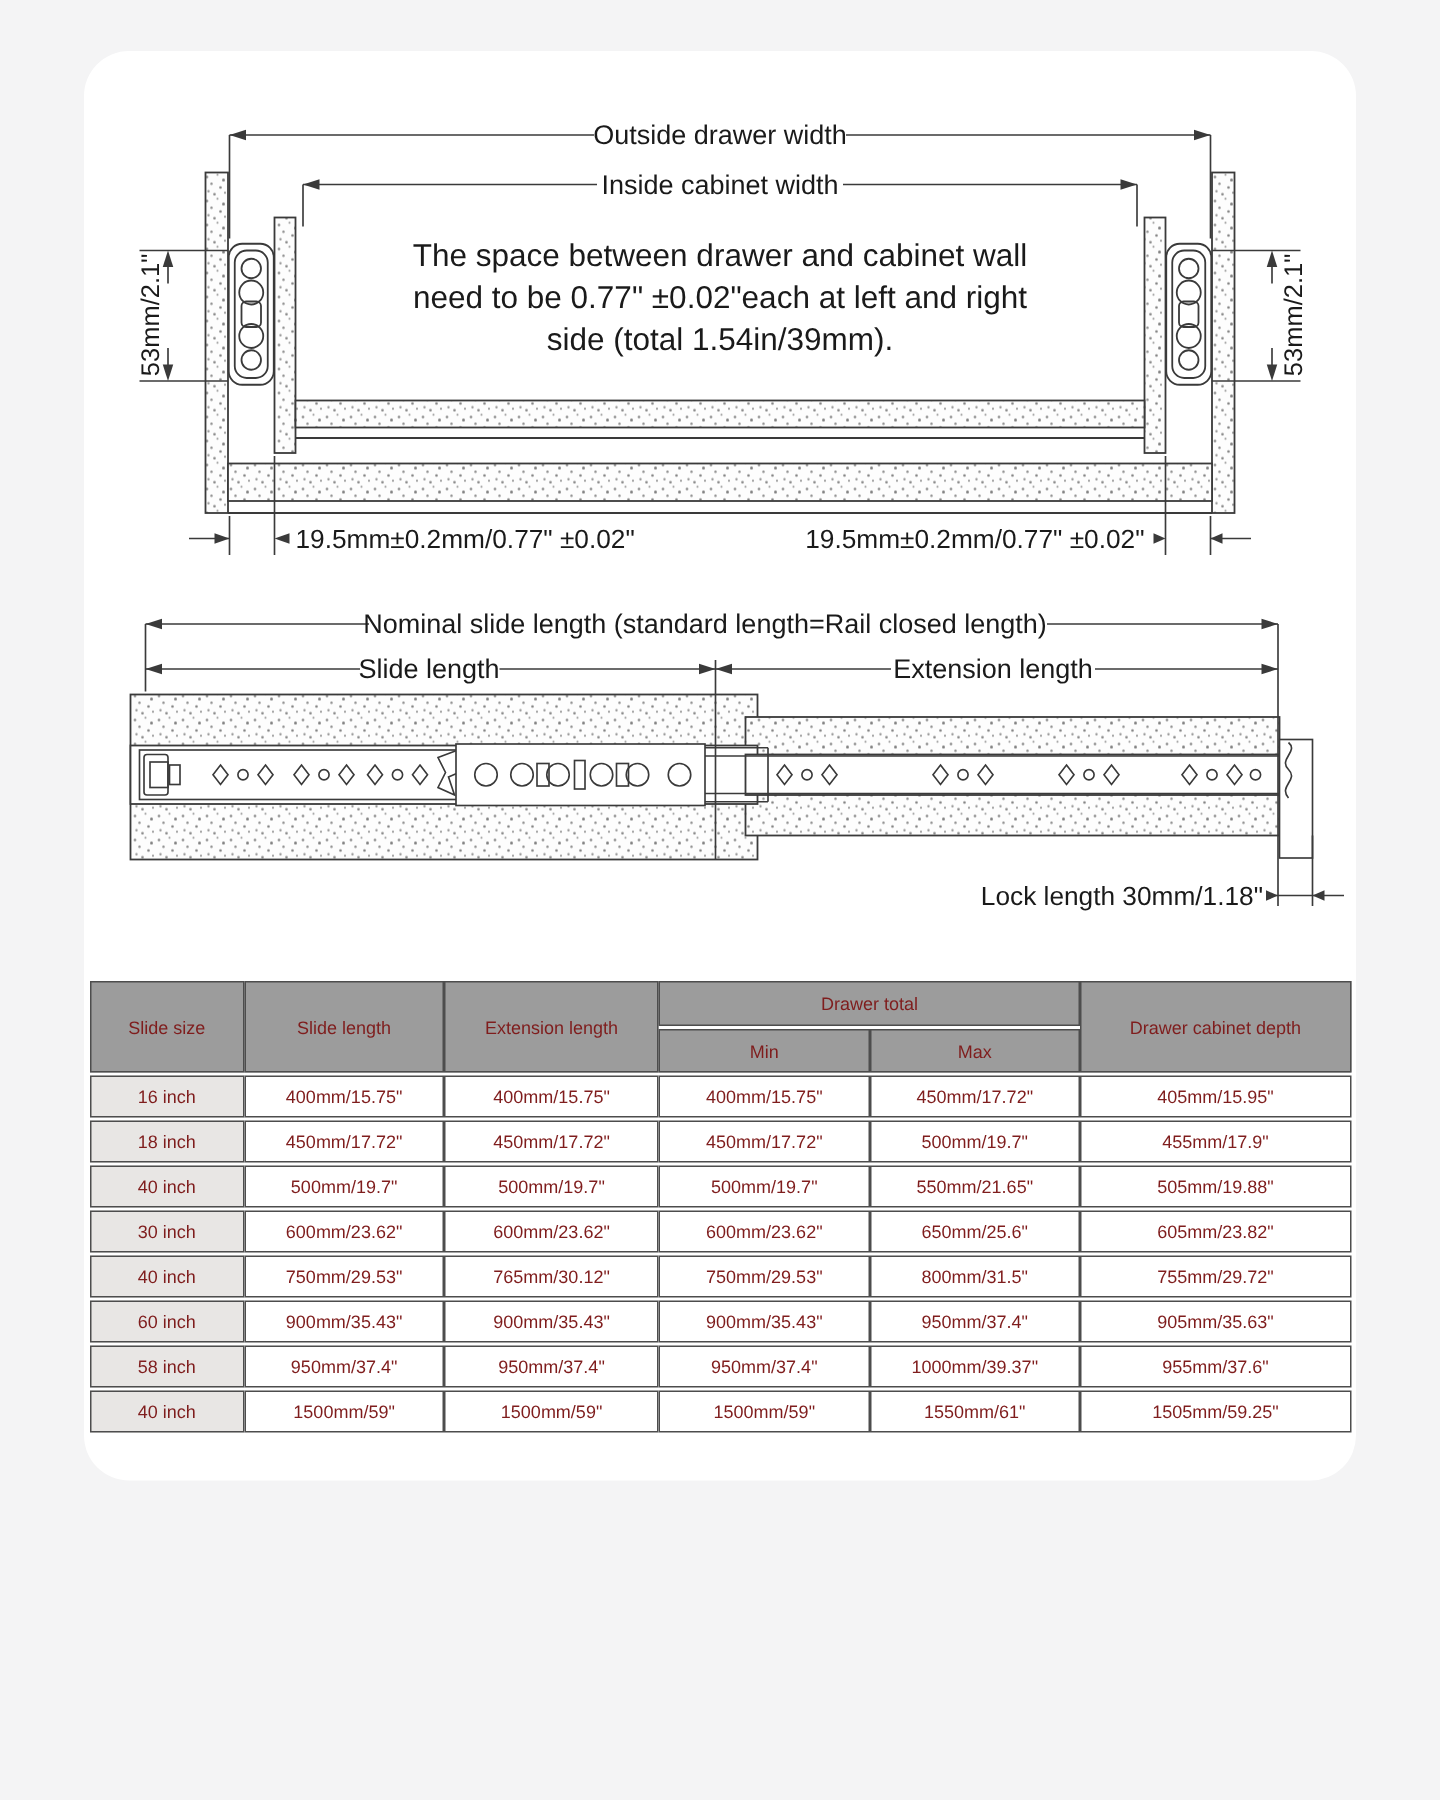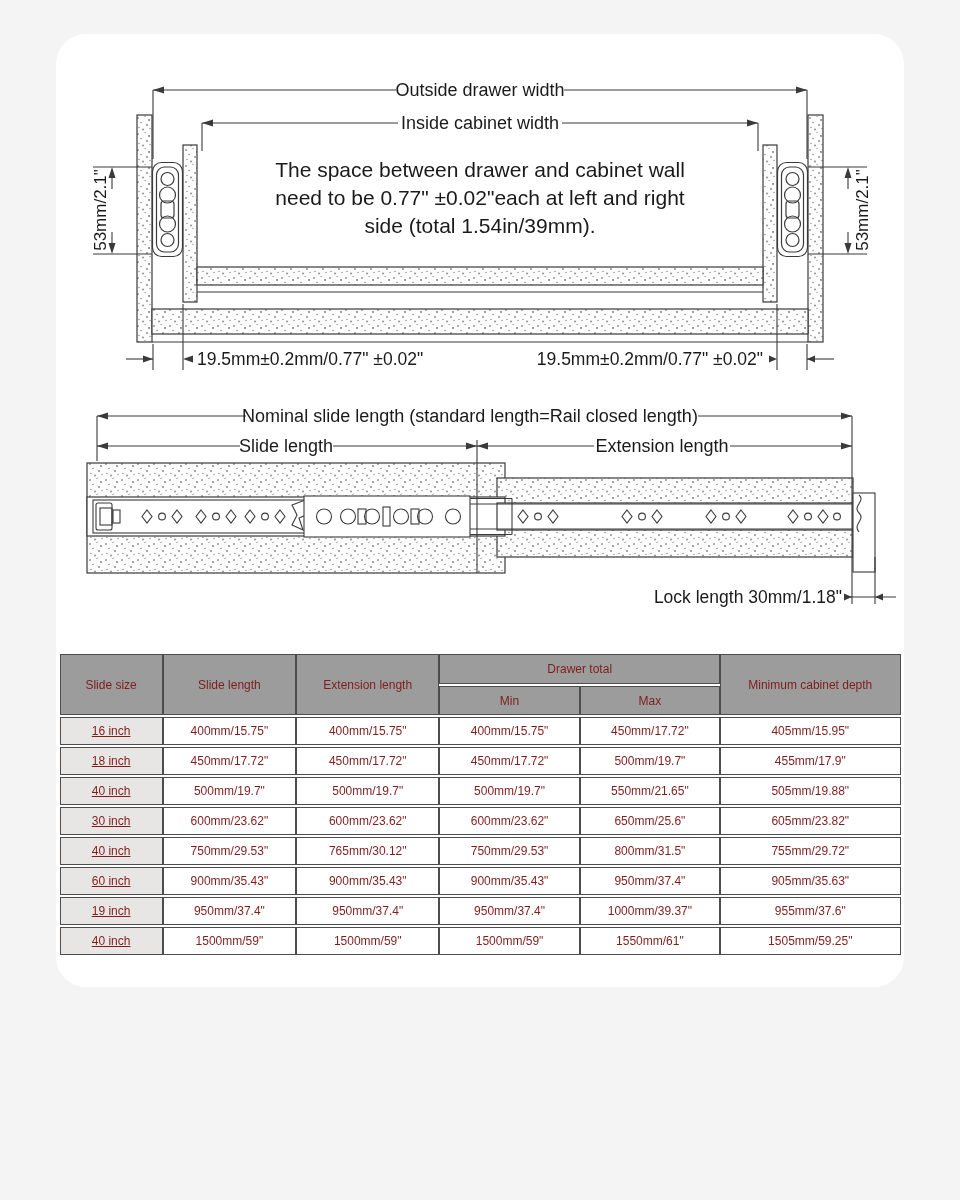--- a/index.html
+++ b/index.html
@@ -29,21 +29,21 @@
     table-layout:fixed; width:841px; margin:15px auto 0;
     font-size:12px; color:#7f1d1d;
   }
   table.sizes th, table.sizes td {
     border:1px solid #4d4d4d; text-align:center;
     overflow:hidden; white-space:nowrap; padding:0 2px;
   }
   table.sizes thead th { background:#9c9c9c; font-weight:normal; height:27px; }
   table.sizes thead tr.toprow th { height:28px; }
   table.sizes td { background:#ffffff; height:26px; }
-  table.sizes td.rowlabel { background:#e8e6e4;text-decoration:underline; }
+  table.sizes td.rowlabel { background:#e8e6e4; }
 </style>
 </head>
 <body>
 
 <div>
 
 
   <div class="card">
 
     <svg id="diag1" class="diag" width="848" height="330" viewBox="0 0 848 330">
@@ -280,21 +280,21 @@
         <col style="width:140px">
           <col style="width:140px">
           <col style="width:180px">
       </colgroup>
       <thead>
         <tr class="toprow">
           <th rowspan="2">Slide size</th>
           <th rowspan="2">Slide length</th>
           <th rowspan="2">Extension length</th>
           <th colspan="2">Drawer total</th>
-          <th rowspan="2">Minimum cabinet depth</th>
+          <th rowspan="2">Drawer cabinet depth</th>
         </tr>
         <tr>
           <th>Min</th>
           <th>Max</th>
         </tr>
       </thead>
       <tbody>
         <tr>
           <td class="rowlabel">16 inch</td>
           <td>400mm/15.75"</td>
@@ -337,21 +337,21 @@
         </tr>
         <tr>
           <td class="rowlabel">60 inch</td>
           <td>900mm/35.43"</td>
           <td>900mm/35.43"</td>
           <td>900mm/35.43"</td>
           <td>950mm/37.4"</td>
           <td>905mm/35.63"</td>
         </tr>
         <tr>
-          <td class="rowlabel">19 inch</td>
+          <td class="rowlabel">58 inch</td>
           <td>950mm/37.4"</td>
           <td>950mm/37.4"</td>
           <td>950mm/37.4"</td>
           <td>1000mm/39.37"</td>
           <td>955mm/37.6"</td>
         </tr>
         <tr>
           <td class="rowlabel">40 inch</td>
           <td>1500mm/59"</td>
           <td>1500mm/59"</td>

